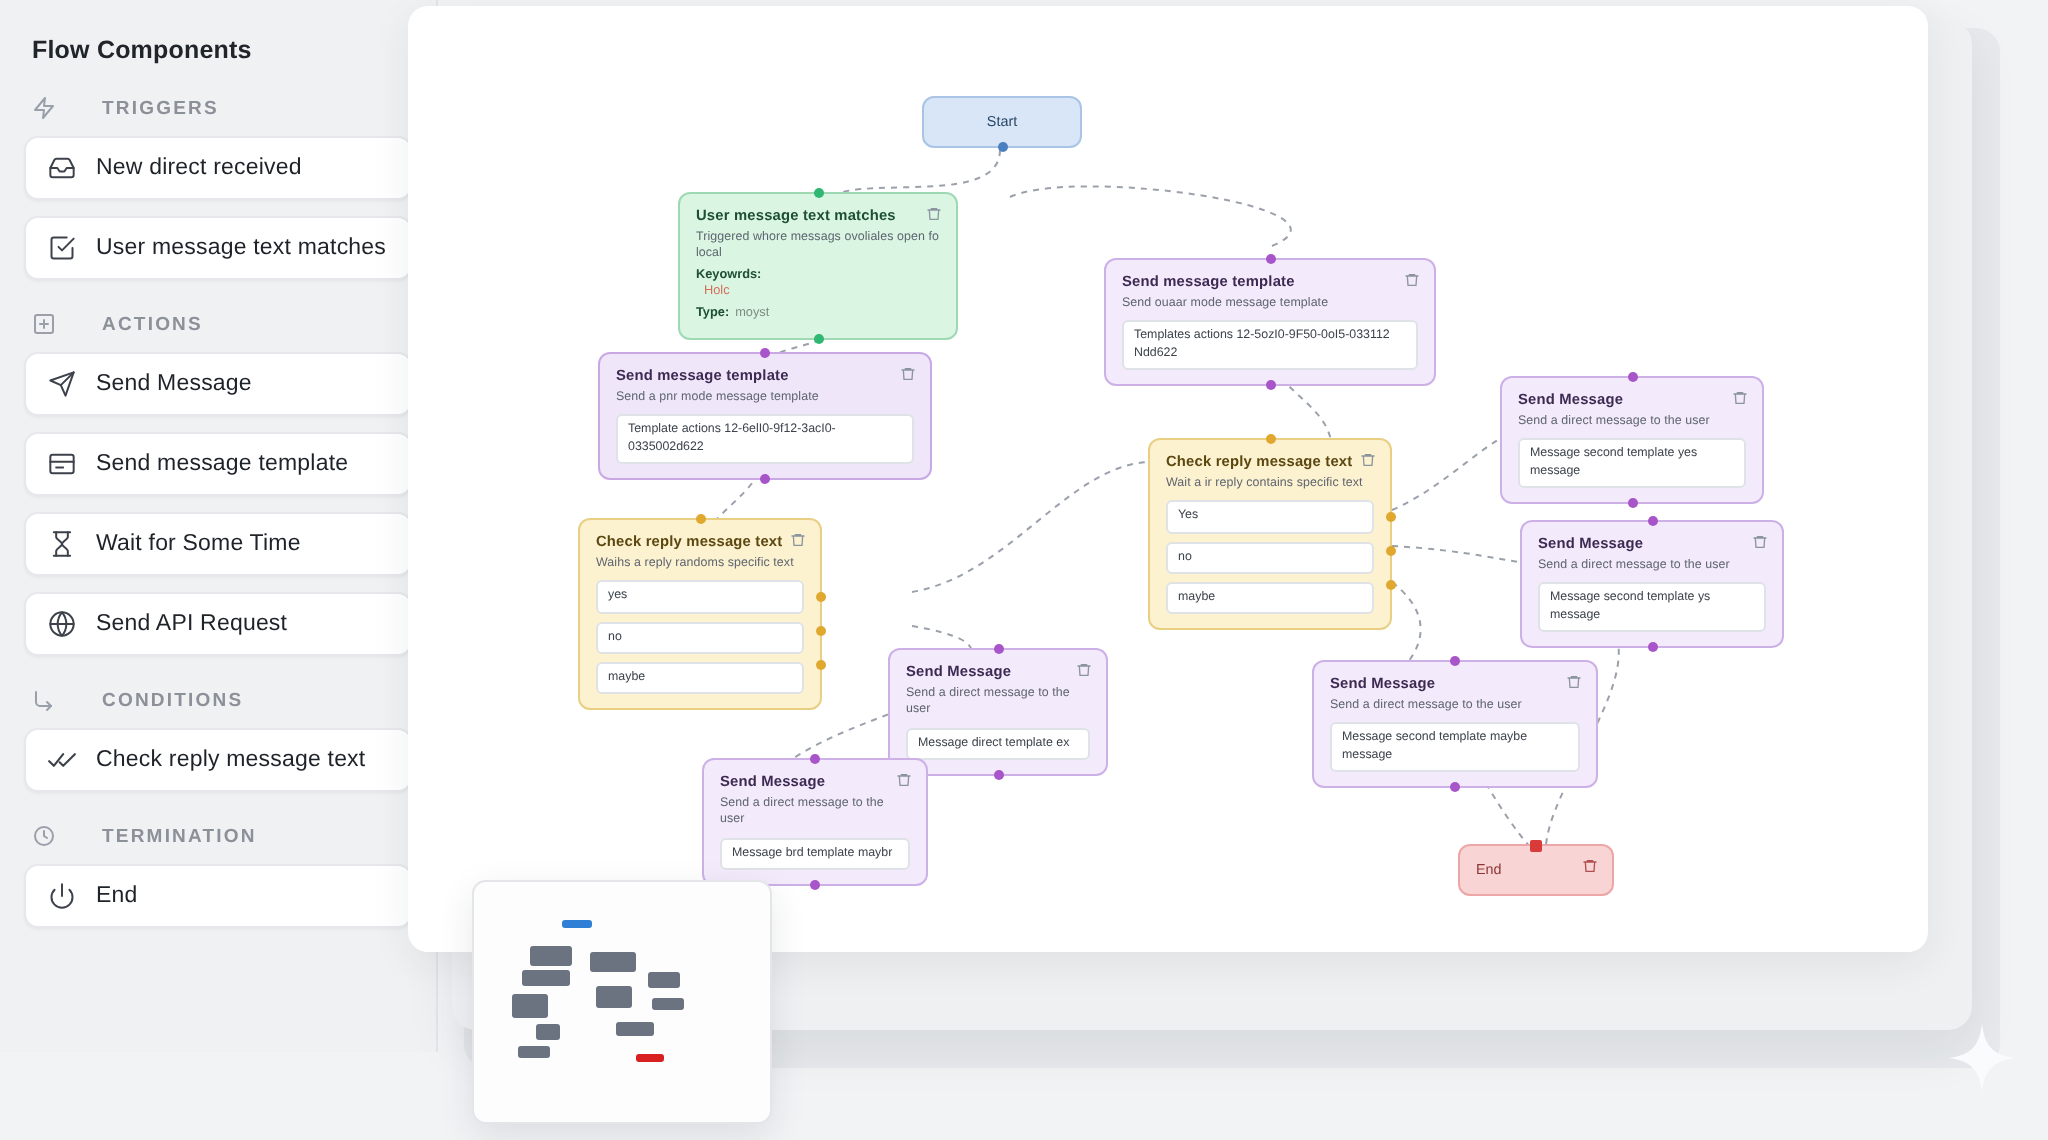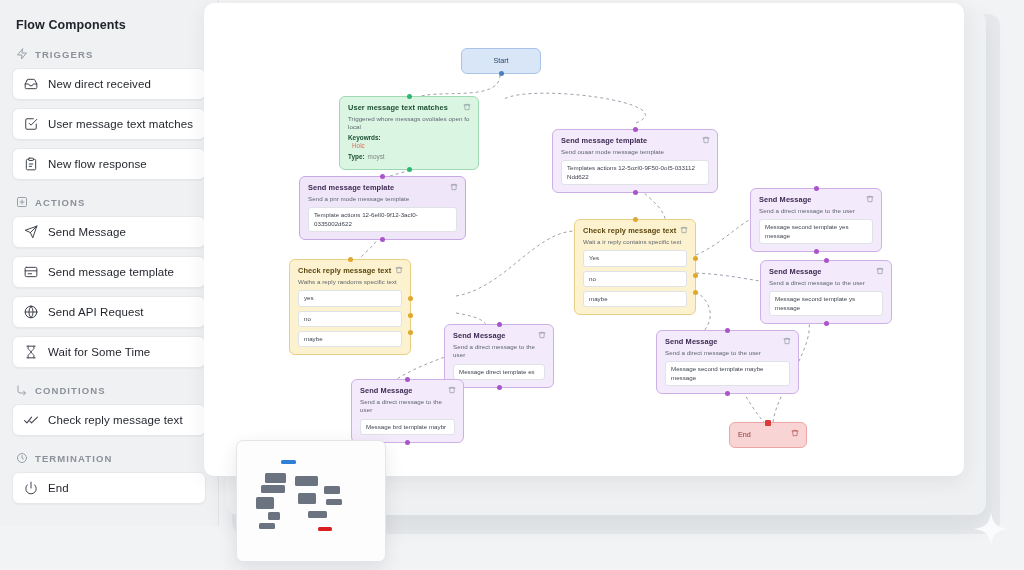--- a/index.html
+++ b/index.html
@@ -17,21 +17,21 @@
     background:#f0f1f3;
     border-right:1px solid #e3e5e8;
     box-sizing:border-box;
     padding:14px 12px 0 12px;
   }
   .sb-title{
     font-size:12.5px;font-weight:700;color:#20242b;
     letter-spacing:.1px;margin:4px 0 14px 4px;
   }
   .sb-group{
-    display:flex;align-items:flex-end;gap:7px;
+    display:flex;align-items:flex-end;gap:23px;
     margin:16px 0 8px 4px;
   }
   .sb-group:first-of-type{margin-top:4px;}
   .sb-group-label{
     font-size:9.5px;font-weight:600;letter-spacing:1.1px;
     color:#8b9099;text-transform:uppercase;
   }
   .sb-group-ico{width:12px;height:12px;color:#9aa0a9;display:block;flex:none;}
   .sb-item{
     display:flex;align-items:center;gap:10px;
@@ -146,28 +146,20 @@
         </svg>
       <span class="sb-item-label">New direct received</span>
     </div>
     <div class="sb-item">
       <svg class="sb-item-ico" viewBox="0 0 24 24" fill="none" stroke="currentColor" stroke-width="1.7" stroke-linecap="round" stroke-linejoin="round">
           <path d="M9 11l3 3L22 4"></path>
           <path d="M21 12v7a2 2 0 0 1-2 2H5a2 2 0 0 1-2-2V5a2 2 0 0 1 2-2h11"></path>
         </svg>
       <span class="sb-item-label">User message text matches</span>
     </div>
-    <div class="sb-item">
-      <svg class="sb-item-ico" viewBox="0 0 24 24" fill="none" stroke="currentColor" stroke-width="1.7" stroke-linecap="round" stroke-linejoin="round">
-          <path d="M16 4h2a2 2 0 0 1 2 2v14a2 2 0 0 1-2 2H6a2 2 0 0 1-2-2V6a2 2 0 0 1 2-2h2"></path>
-          <rect x="8" y="2" width="8" height="4" rx="1"></rect>
-          <path d="M9 12h6M9 16h4"></path>
-        </svg>
-      <span class="sb-item-label">New flow response</span>
-    </div>
 
     <div class="sb-group">
       <svg class="sb-group-ico" viewBox="0 0 24 24" fill="none" stroke="currentColor" stroke-width="2" stroke-linecap="round" stroke-linejoin="round">
           <rect x="3" y="3" width="18" height="18" rx="2"></rect>
           <path d="M12 8v8M8 12h8"></path>
         </svg>
       <span class="sb-group-label">ACTIONS</span>
     </div>
     <div class="sb-item">
       <svg class="sb-item-ico" viewBox="0 0 24 24" fill="none" stroke="currentColor" stroke-width="1.7" stroke-linecap="round" stroke-linejoin="round">
@@ -178,32 +170,32 @@
     </div>
     <div class="sb-item">
       <svg class="sb-item-ico" viewBox="0 0 24 24" fill="none" stroke="currentColor" stroke-width="1.7" stroke-linecap="round" stroke-linejoin="round">
           <rect x="2" y="4" width="20" height="16" rx="2"></rect>
           <path d="M2 10h20M7 15h6"></path>
         </svg>
       <span class="sb-item-label">Send message template</span>
     </div>
     <div class="sb-item">
       <svg class="sb-item-ico" viewBox="0 0 24 24" fill="none" stroke="currentColor" stroke-width="1.7" stroke-linecap="round" stroke-linejoin="round">
+          <path d="M5 2h14M5 22h14"></path>
+          <path d="M7 2v4c0 2 5 4 5 6s-5 4-5 6v4M17 2v4c0 2-5 4-5 6s5 4 5 6v4"></path>
+        </svg>
+      <span class="sb-item-label">Wait for Some Time</span>
+    </div>
+    <div class="sb-item">
+      <svg class="sb-item-ico" viewBox="0 0 24 24" fill="none" stroke="currentColor" stroke-width="1.7" stroke-linecap="round" stroke-linejoin="round">
           <circle cx="12" cy="12" r="10"></circle>
           <path d="M2 12h20"></path>
           <path d="M12 2a15.3 15.3 0 0 1 0 20a15.3 15.3 0 0 1 0-20z"></path>
         </svg>
       <span class="sb-item-label">Send API Request</span>
-    </div>
-    <div class="sb-item">
-      <svg class="sb-item-ico" viewBox="0 0 24 24" fill="none" stroke="currentColor" stroke-width="1.7" stroke-linecap="round" stroke-linejoin="round">
-          <path d="M5 2h14M5 22h14"></path>
-          <path d="M7 2v4c0 2 5 4 5 6s-5 4-5 6v4M17 2v4c0 2-5 4-5 6s5 4 5 6v4"></path>
-        </svg>
-      <span class="sb-item-label">Wait for Some Time</span>
     </div>
 
     <div class="sb-group">
       <svg class="sb-group-ico" viewBox="0 0 24 24" fill="none" stroke="currentColor" stroke-width="2" stroke-linecap="round" stroke-linejoin="round">
           <path d="M4 4v10a4 4 0 0 0 4 4h11"></path>
           <path d="M15 14l4 4-4 4"></path>
         </svg>
       <span class="sb-group-label">CONDITIONS</span>
     </div>
     <div class="sb-item">

